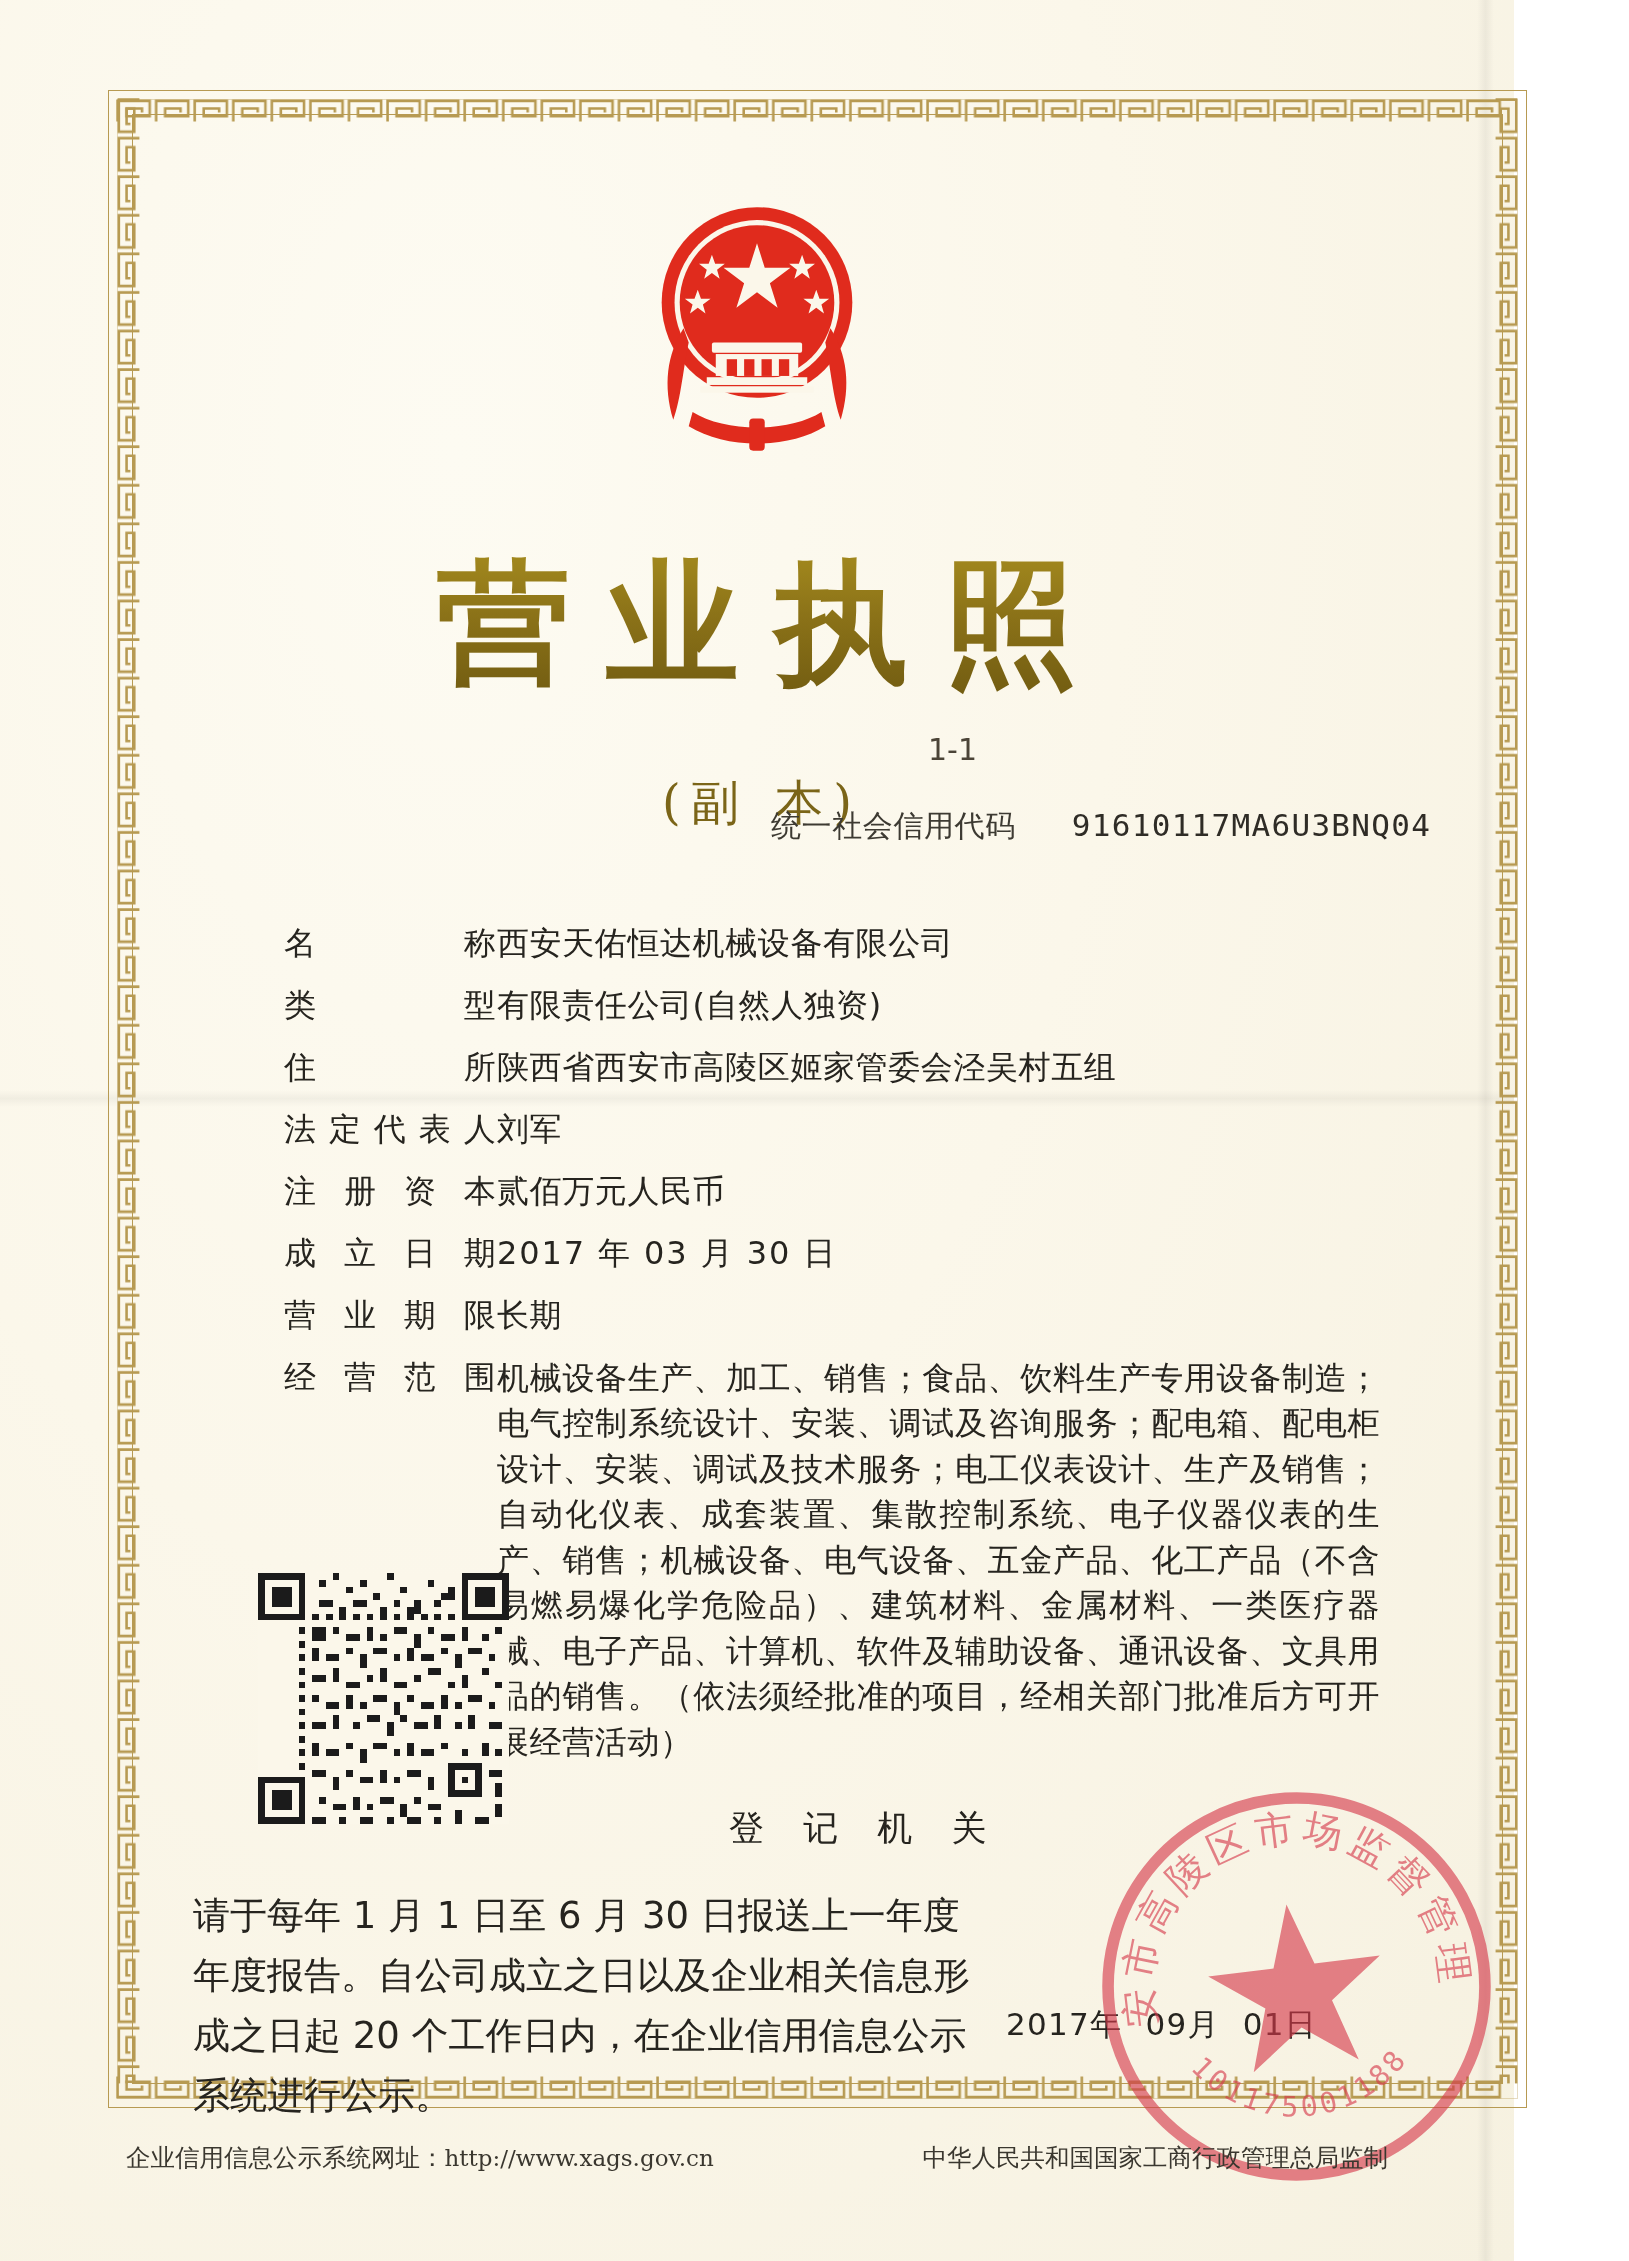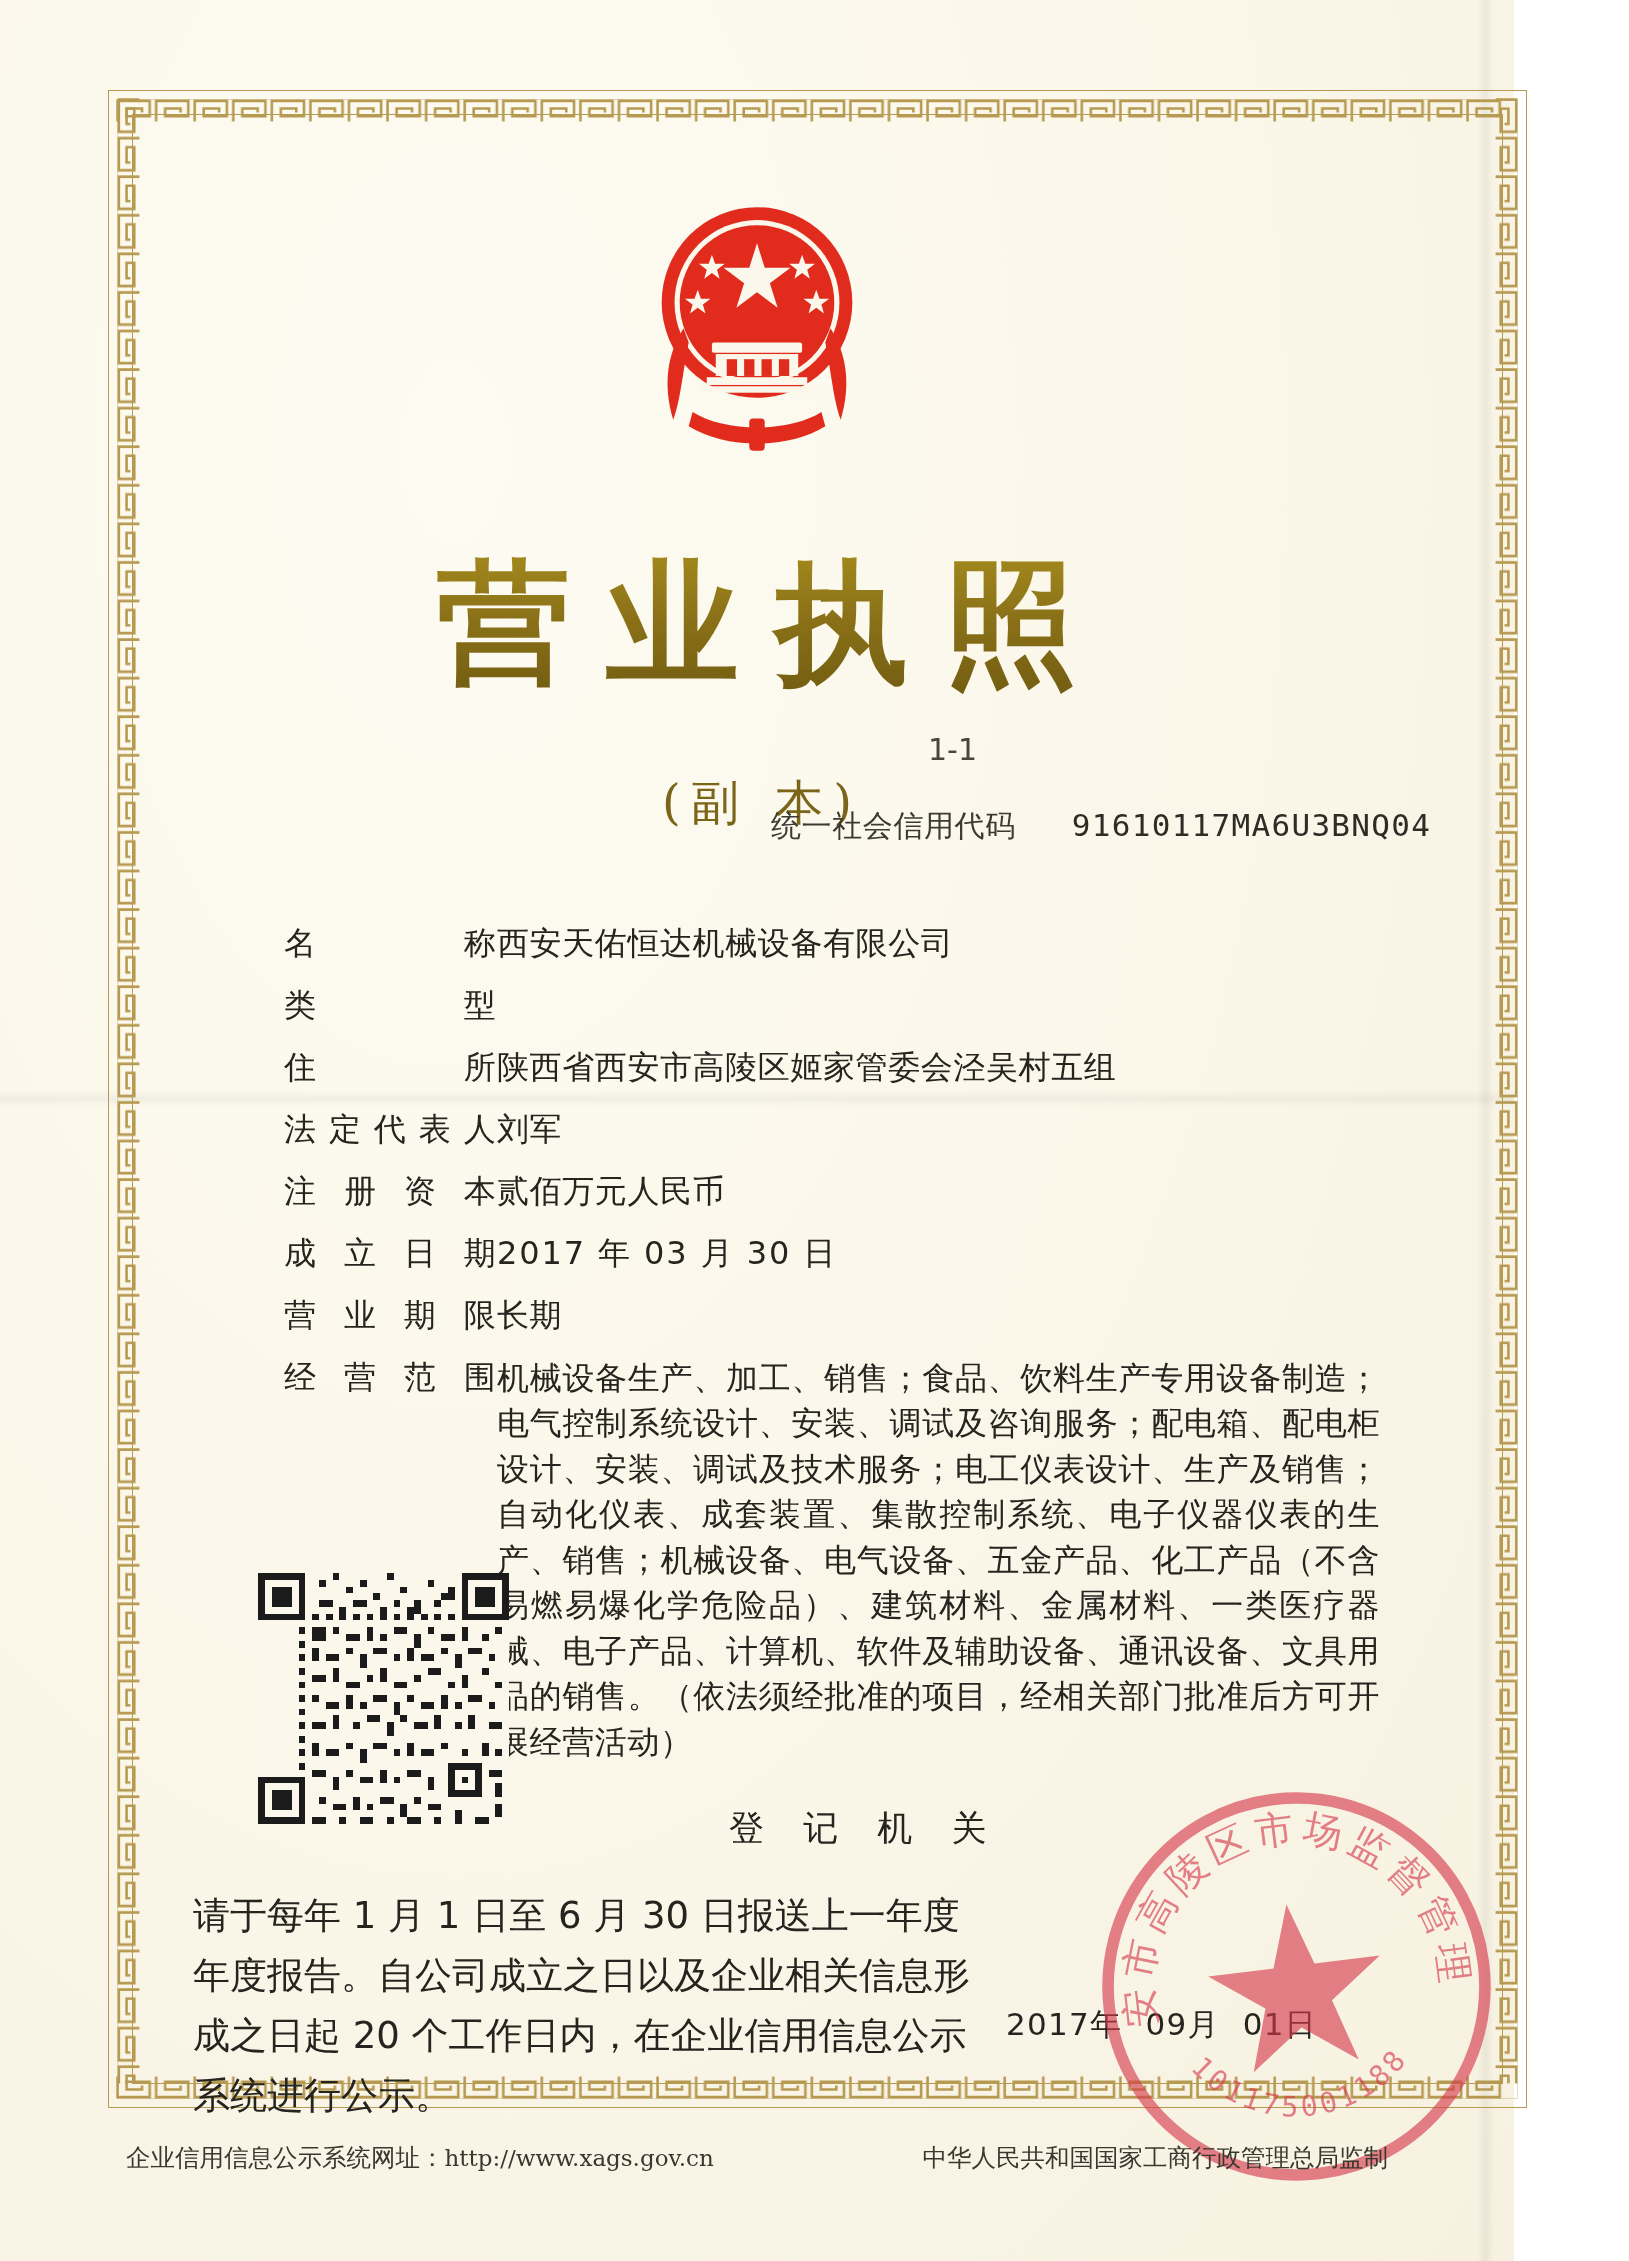--- a/index.html
+++ b/index.html
@@ -344,20 +344,21 @@
         <span>称</span>
       </div>
       <div class="fvalue">西安天佑恒达机械设备有限公司</div>
     </div>
 
     <div class="frow">
       <div class="flabel spread">
         <span>类</span>
         <span>型</span>
       </div>
+      <div class="fvalue">有限责任公司(自然人独资)</div>
     </div>
 
     <div class="frow">
       <div class="flabel spread">
         <span>住</span>
         <span>所</span>
       </div>
       <div class="fvalue">陕西省西安市高陵区姬家管委会泾吴村五组</div>
     </div>
 

